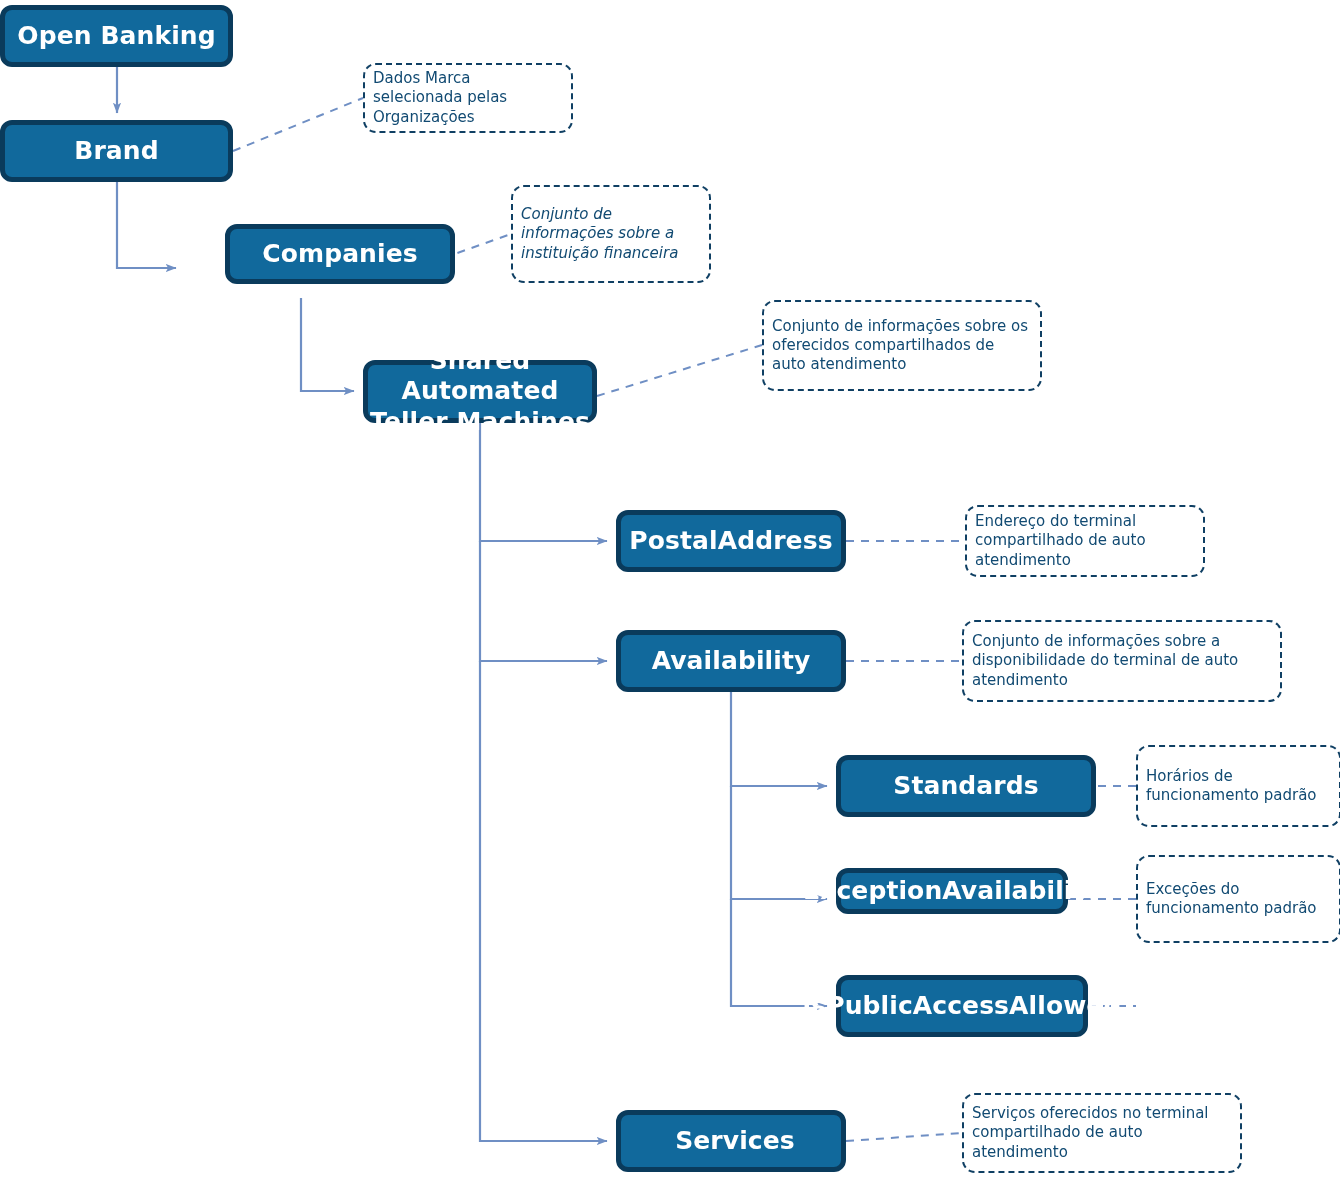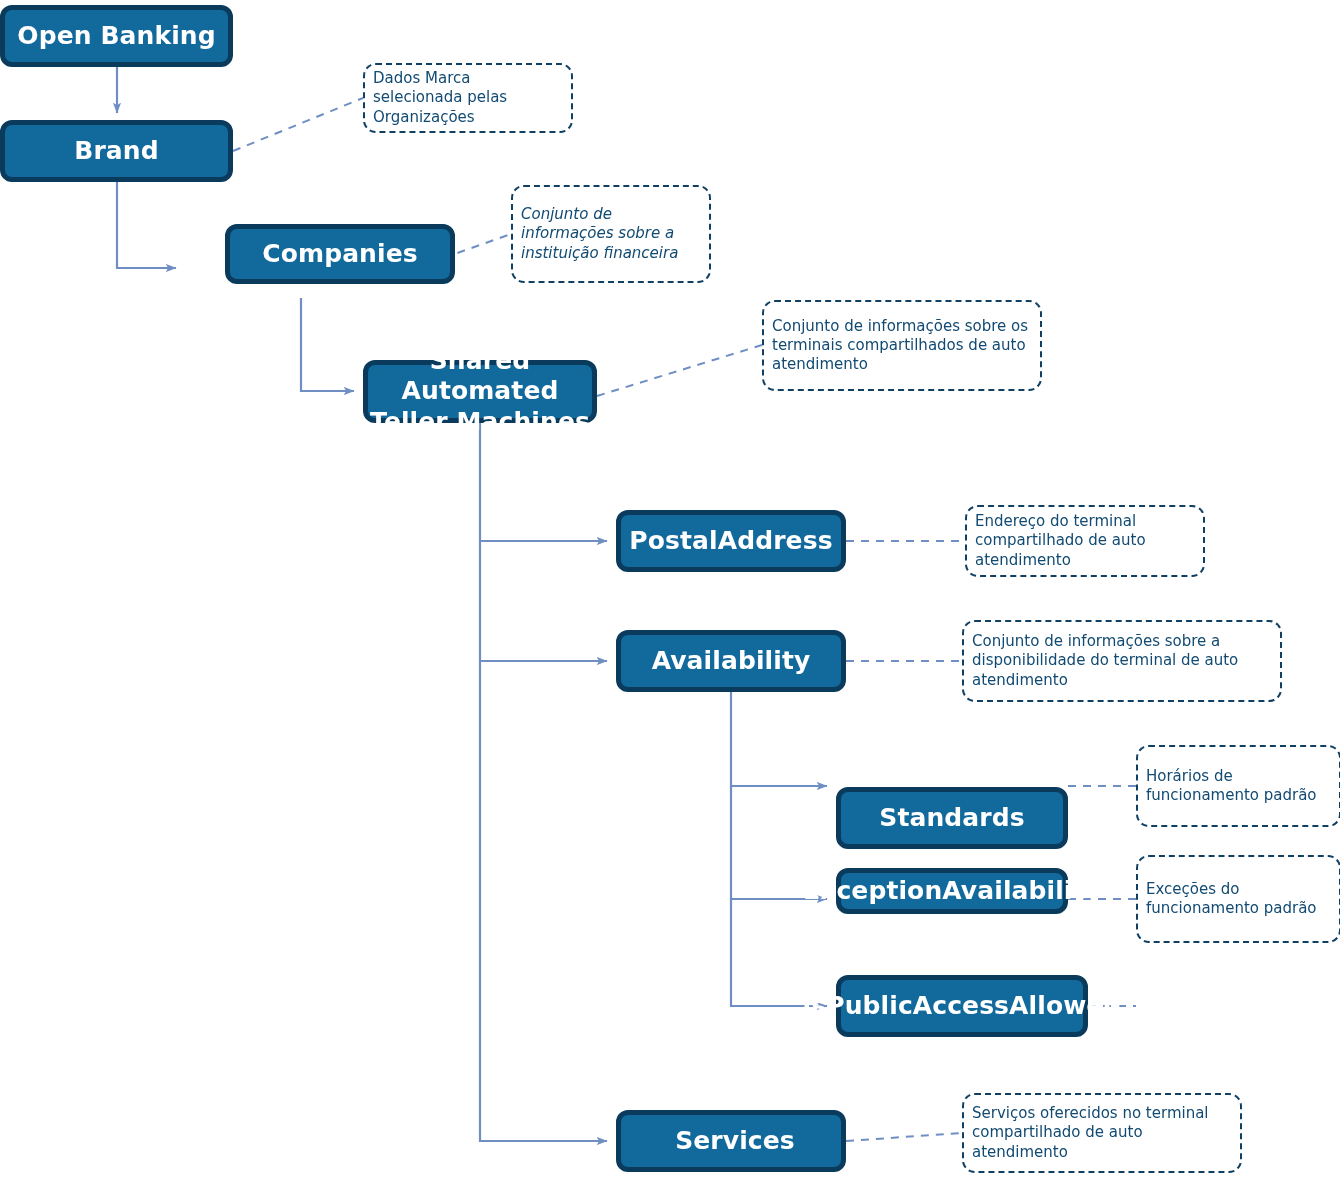--- a/index.html
+++ b/index.html
@@ -118,21 +118,21 @@
   </div>
 
   <div class="node" style="left:616px;top:510px;width:230px;height:62px;">
     <span class="node-txt">PostalAddress</span>
   </div>
 
   <div class="node" style="left:616px;top:630px;width:230px;height:62px;">
     <span class="node-txt">Availability</span>
   </div>
 
-  <div class="node" style="left:836px;top:755px;width:232px;height:62px;margin-top:32px;">
+  <div class="node" style="left:836px;top:755px;width:260px;height:62px;">
     <span class="node-txt">Standards</span>
   </div>
 
   <div class="node" style="left:836px;top:868px;width:232px;height:46px;">
     <span class="node-txt">ExceptionAvailability</span>
   </div>
 
   <div class="node" style="left:836px;top:975px;width:252px;height:62px;">
     <span class="node-txt">isPublicAccessAllowed</span>
   </div>
@@ -143,21 +143,21 @@
 
   <div class="note" style="left:363px;top:63px;width:210px;height:70px;">
     <span class="note-txt">Dados Marca selecionada pelas Organizações</span>
   </div>
 
   <div class="note" style="left:511px;top:185px;width:200px;height:98px;font-style:italic;">
     <span class="note-txt">Conjunto de informações sobre a instituição financeira</span>
   </div>
 
   <div class="note" style="left:762px;top:300px;width:280px;height:91px;">
-    <span class="note-txt">Conjunto de informações sobre os terminais compartilhados de auto atendimento</span>
+    <span class="note-txt">Conjunto de informações sobre os oferecidos compartilhados de auto atendimento</span>
   </div>
 
   <div class="note" style="left:965px;top:505px;width:240px;height:72px;">
     <span class="note-txt">Endereço do terminal compartilhado de auto atendimento</span>
   </div>
 
   <div class="note" style="left:962px;top:620px;width:320px;height:82px;">
     <span class="note-txt">Conjunto de informações sobre a disponibilidade do terminal de auto atendimento</span>
   </div>
 

